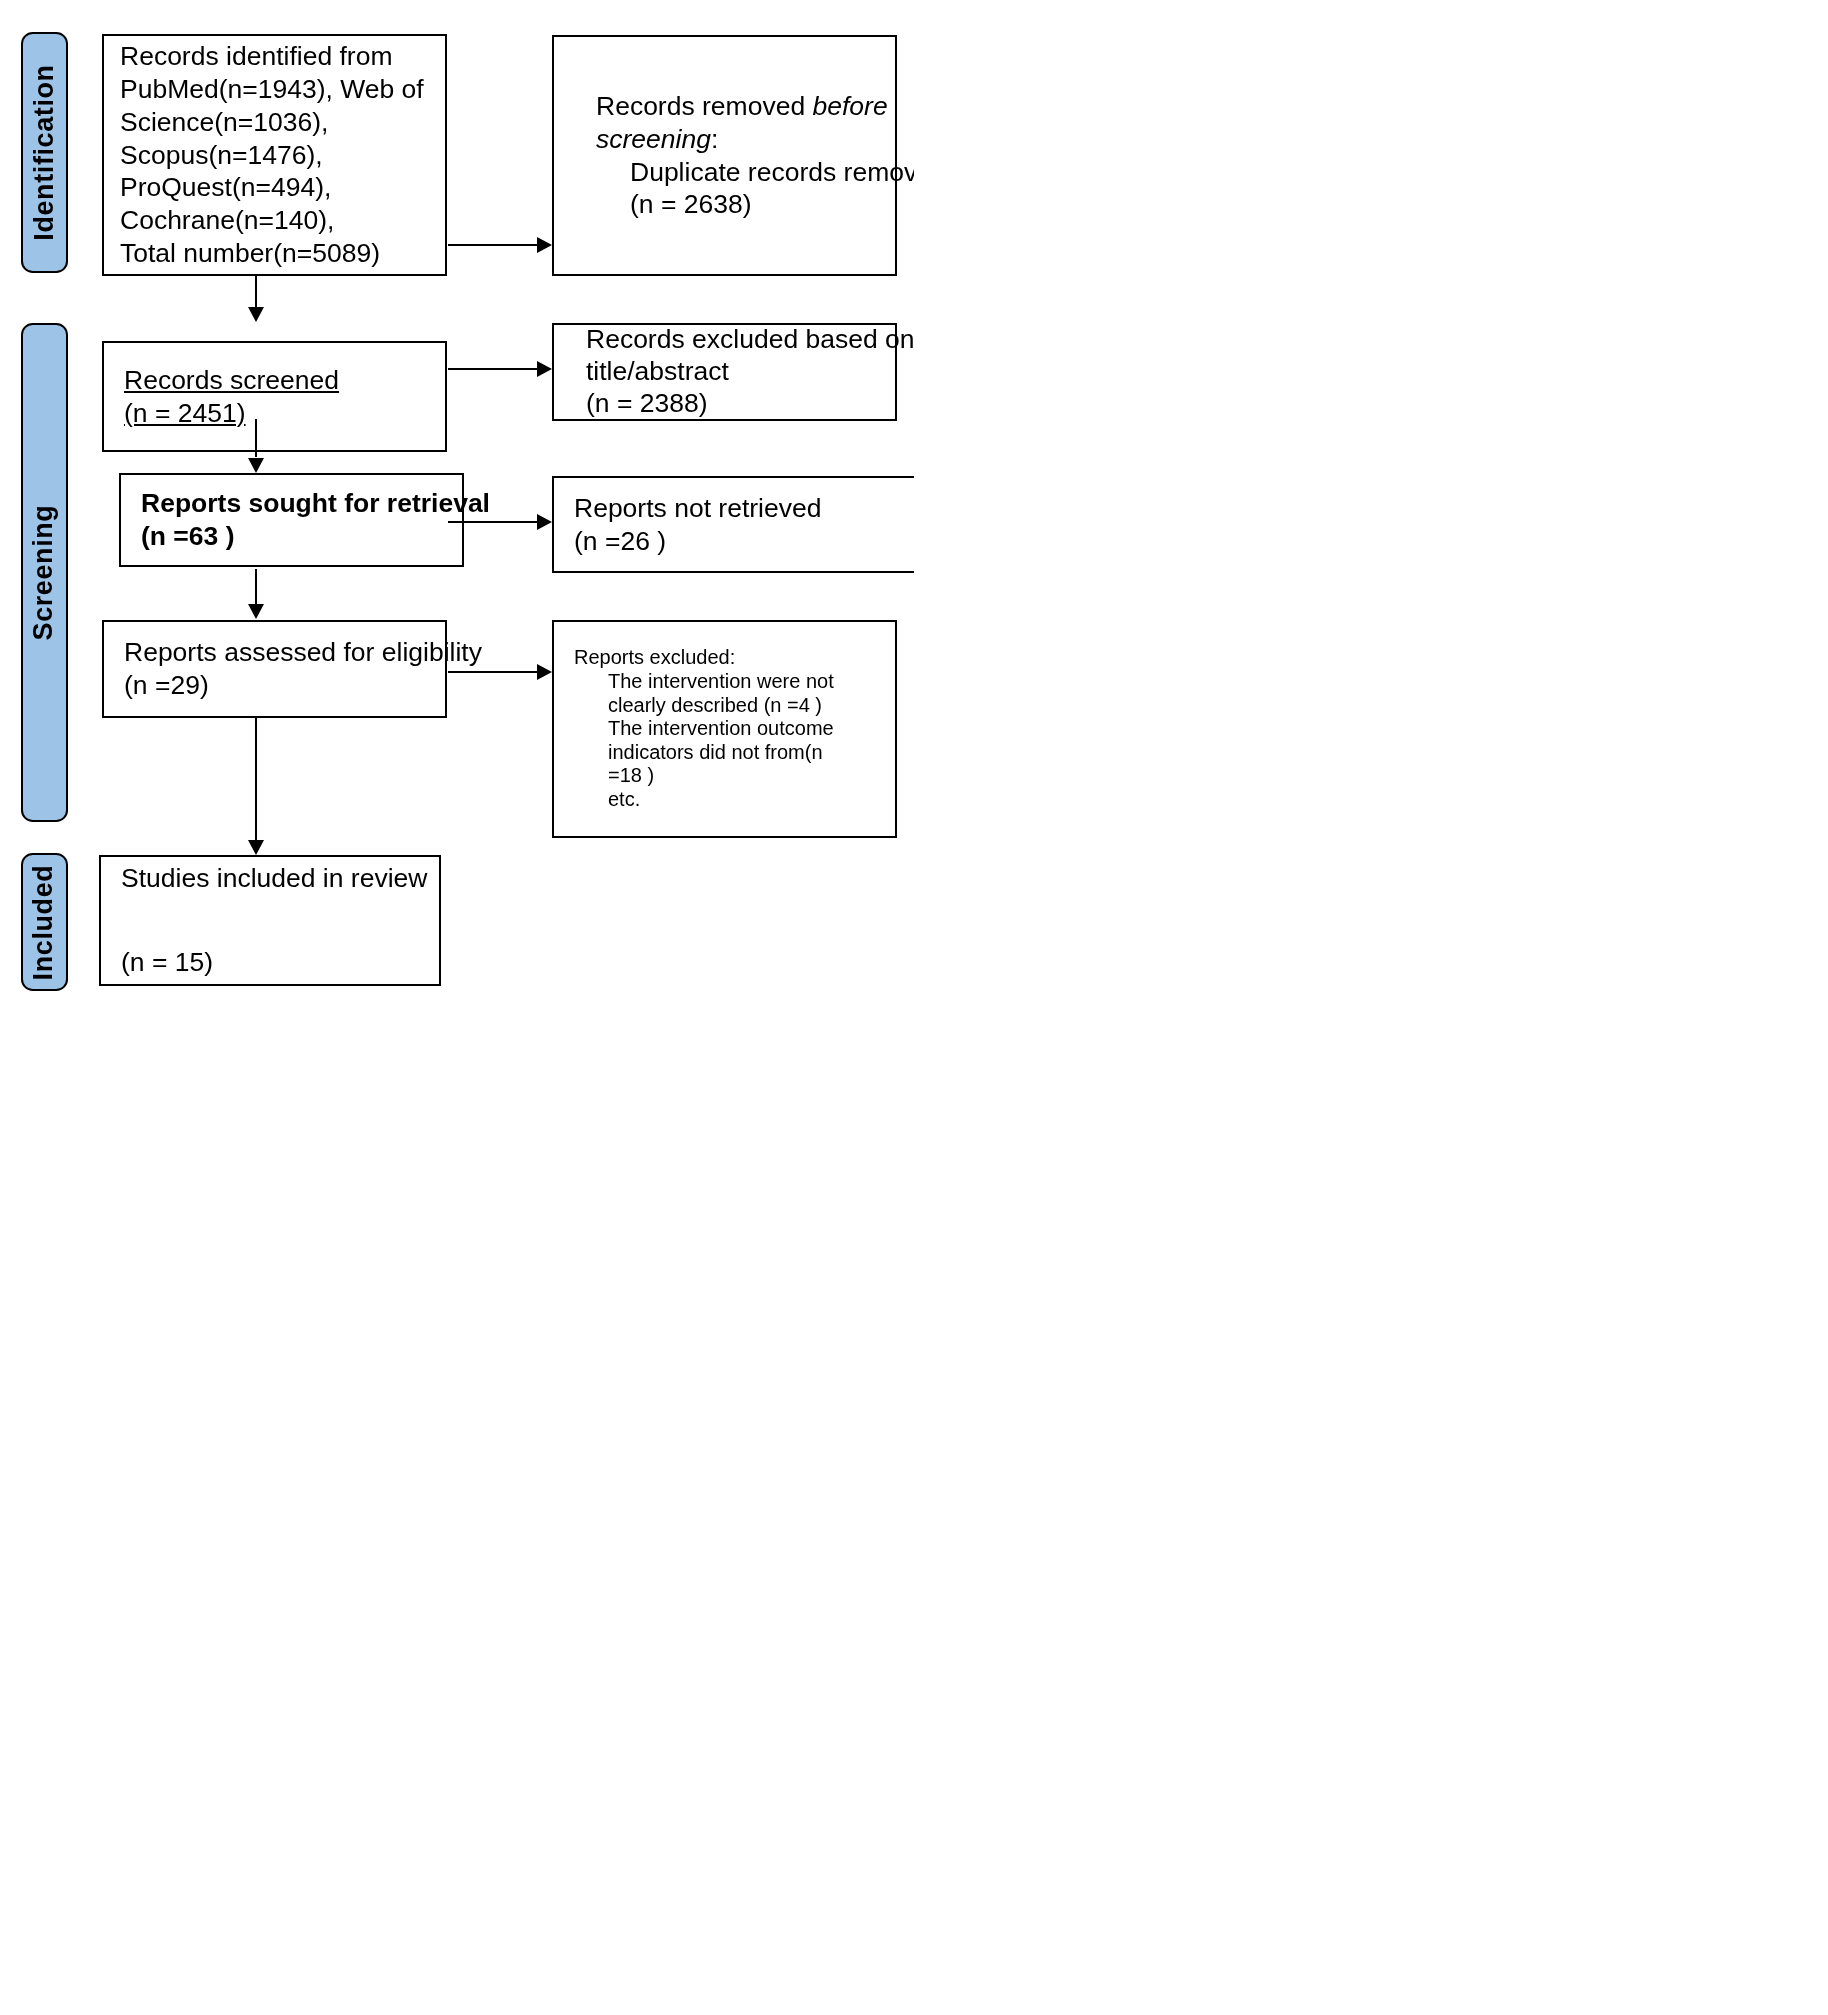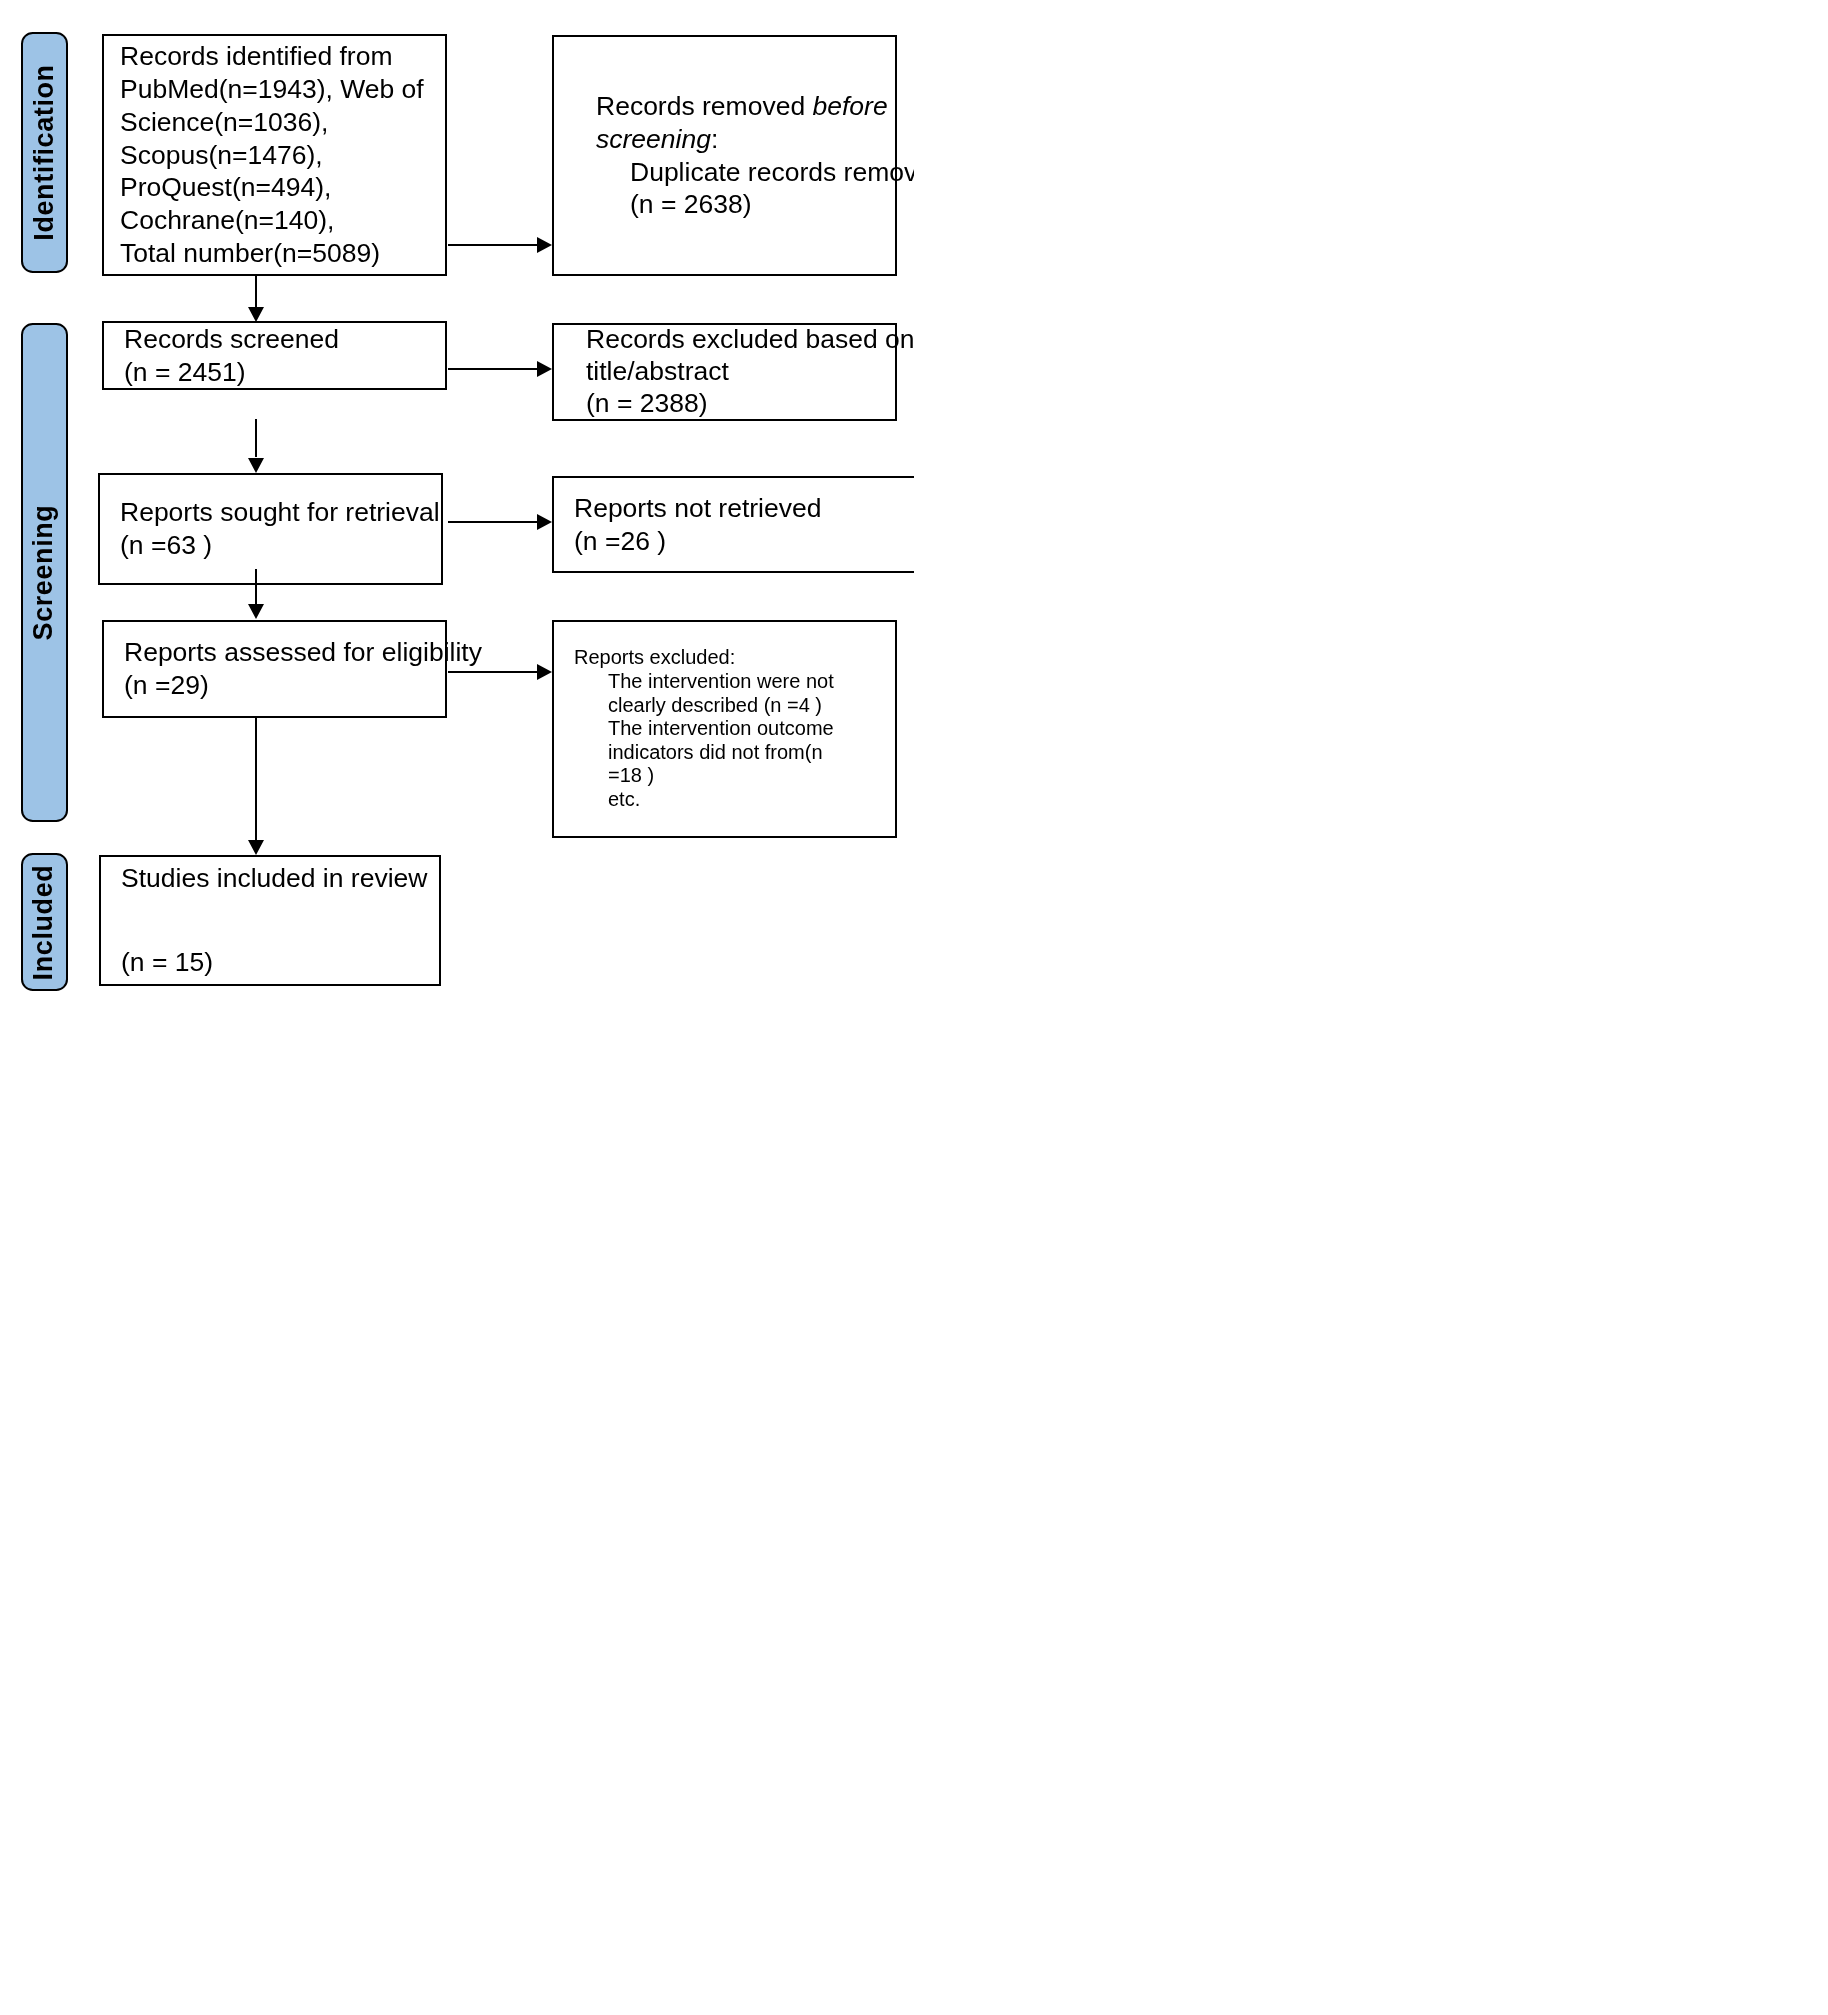--- a/index.html
+++ b/index.html
@@ -47,23 +47,23 @@
     justify-content: center;
     padding: 4.7px 10.6px 4.7px 20px;
     font-size: 26.5px;
     line-height: 1.24;
   }
   .flowbox .line { white-space: nowrap; }
   .flowbox .line.indent { padding-left: 34px; }
 
   #box-records-identified   { left: 102px; top: 34px;   width: 345px; height: 242px; padding-left: 16px; }
   #box-records-removed      { left: 552px; top: 35px;   width: 345px; height: 241px; }
-  #box-records-screened     { left: 102px; top: 321px;  width: 345px; height: 69px; }
+  #box-records-screened     { left: 102px; top: 341px;  width: 345px; height: 111px; text-decoration: underline; }
   #box-records-excluded     { left: 552px; top: 323px;  width: 345px; height: 98px; line-height: 1.2; }
-  #box-reports-sought       { left: 98px; top: 473px;  width: 345px; height: 112px; }
+  #box-reports-sought       { left: 119px; top: 473px;  width: 345px; height: 94px; font-weight: bold; }
   #box-reports-not-retrieved{ left: 552px; top: 476px;  width: 378px; height: 97px; }
   #box-reports-assessed     { left: 102px; top: 620px; width: 345px; height: 98px; }
   #box-reports-excluded     { left: 552px; top: 620px; width: 345px; height: 218px; font-size: 20px; line-height: 1.18; }
   #box-studies-included     { left: 99px; top: 855px; width: 342px; height: 131px; }
 
   
   .vline { position: absolute; width: 2.4px; background: #000; }
   .hline { position: absolute; height: 2.4px; background: #000; }
   .arrow-down {
     position: absolute; width: 0; height: 0;

